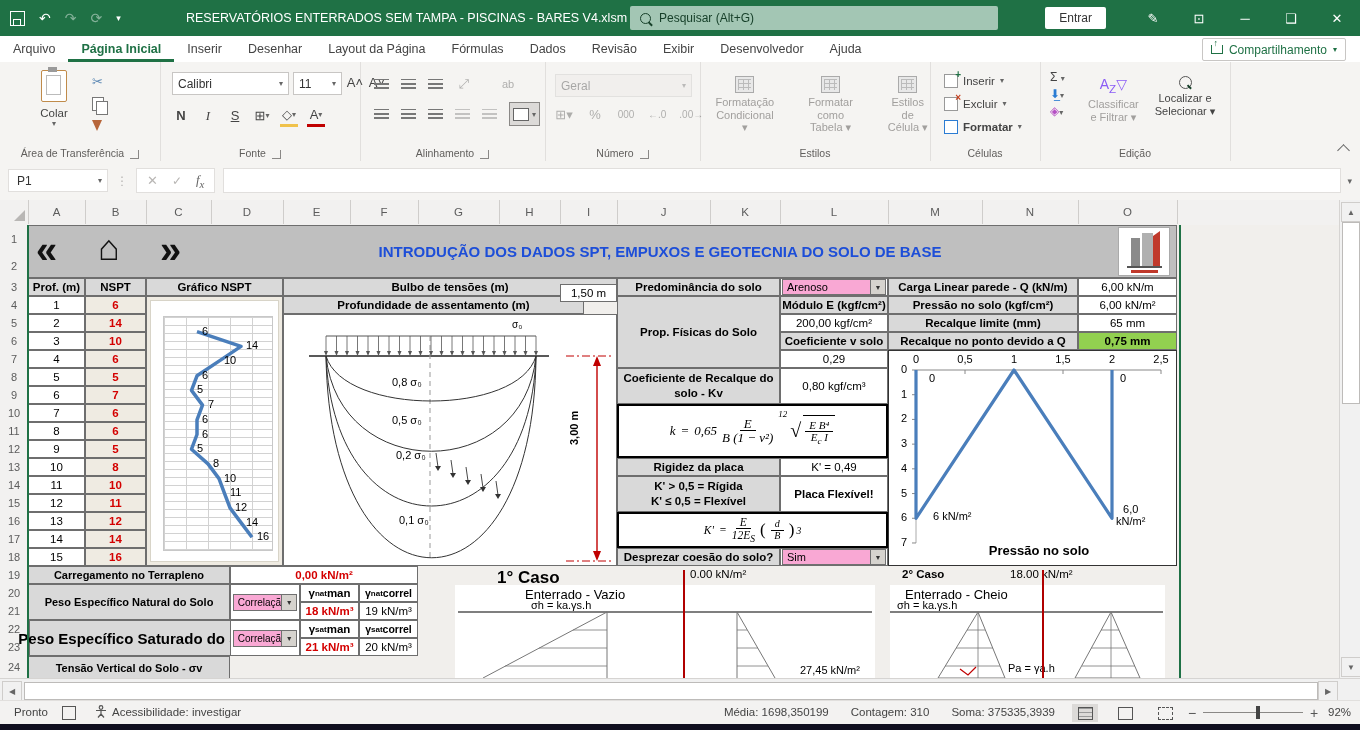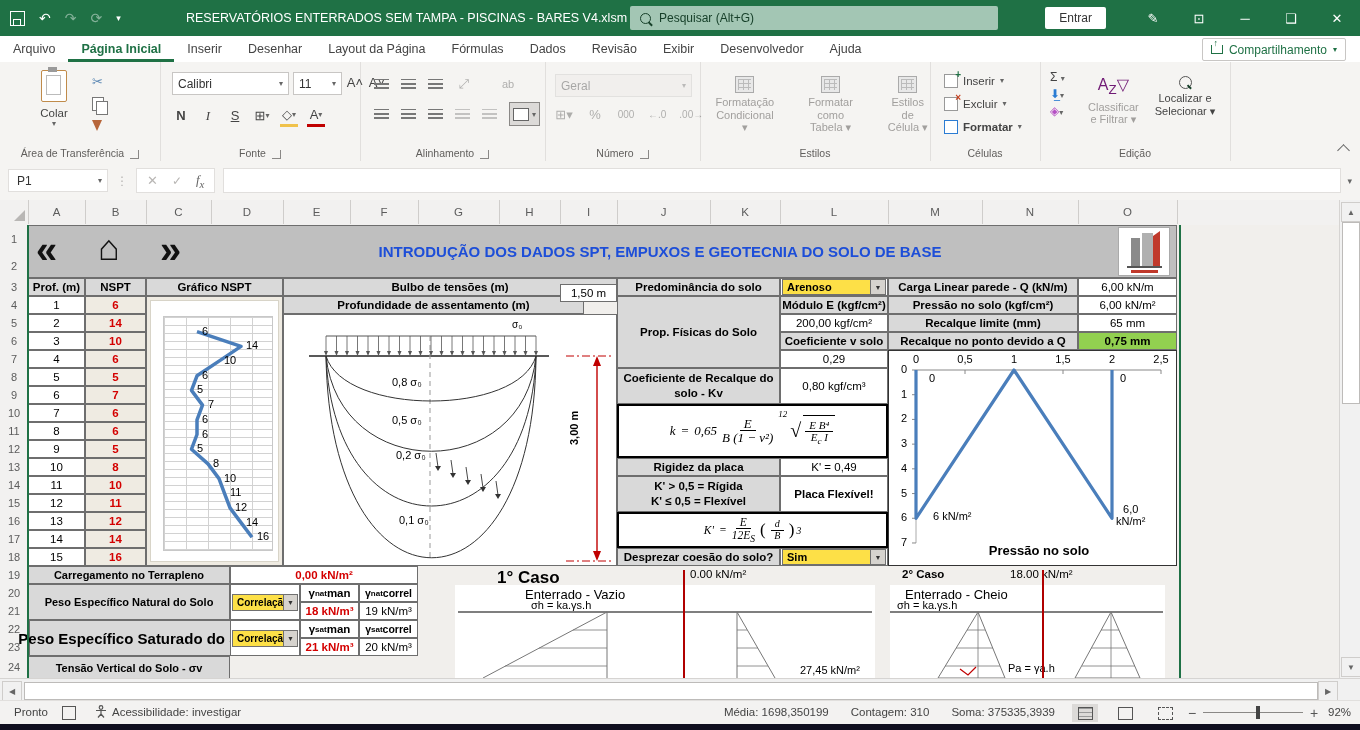--- a/index.html
+++ b/index.html
@@ -78,21 +78,21 @@
   .rowhdr{position:absolute;left:0;width:28px;display:flex;align-items:center;justify-content:center;font-size:11px;color:#5c5c5c;border-bottom:1px solid #cfcdcb;border-right:1px solid #b5b3b1;background:#f2f1f0;}
   
   .grid{position:absolute;left:0;top:225px;width:1360px;height:453px;background:#f1efec;overflow:hidden;}
   .c{position:absolute;box-sizing:border-box;display:flex;align-items:center;justify-content:center;
      font-size:11.5px;color:#000;border:1px solid #6e6e6e;background:#fff;white-space:nowrap;}
   .lbl{background:#d9d9d9;font-weight:bold;}
   .band{background:#bfbfbf;}
   .red{color:#d40000;font-weight:bold;}
   .green{background:#92D050;font-weight:bold;}
   .beige{background:#efebe2;}
-  .combo{display:flex;align-items:stretch;border:1px solid #707070;background:#fde047;font-weight:bold;}
+  .combo{display:flex;align-items:stretch;border:1px solid #707070;background:#f9a8d4;}
   .combo .txt{flex:1;display:flex;align-items:center;padding-left:4px;font-size:11px;color:#000;}
   .combo .btn{width:14px;background:#d6d3ce;border-left:1px solid #707070;display:flex;align-items:center;justify-content:center;font-size:7px;color:#333;}
   .eqbox{font-family:"Liberation Serif",serif;font-style:italic;font-size:13px;display:flex;align-items:center;justify-content:center;gap:5px;}
   .frac{display:inline-flex;flex-direction:column;align-items:center;line-height:1.05;}
   .frac .nu{border-bottom:1px solid #000;padding:0 4px;}
   .rootidx{font-size:9px;align-self:flex-start;margin-top:-6px;}
   .radsign{font-size:20px;font-style:normal;margin:0 -3px 0 -2px;}
   .rad{border-top:1px solid #000;padding:1px 2px 0 2px;}
   .navic{color:#111;font-weight:bold;}
   .dimlabel{color:#c00000;font-weight:bold;font-size:11px;}
@@ -276,21 +276,21 @@
     </div>
 
     <div class="rgroup" style="left:1040px;width:190px">
       <div class="abs" style="left:10px;top:8px;display:flex;flex-direction:column;gap:3px;font-size:12px;color:#444;">
         <span>Σ <span style="font-size:8px;color:#666">▾</span></span>
         <span style="color:#2b7cd3">⬇̲<span style="font-size:8px;color:#666">▾</span></span>
         <span style="color:#b54fc4">◈<span style="font-size:8px;color:#666">▾</span></span>
       </div>
       <div class="abs" style="left:48px;top:14px;display:flex;gap:16px;">
         <span class="two-line-btn">
-          <span style="font-size:16px;color:#701a75">A<sub>Z</sub>▽</span>
+          <span style="font-size:14px;color:#8b5cf6">A<sub>Z</sub>▽</span>
           <span><span>Classificar</span><br><span>e Filtrar</span> ▾</span>
         </span>
         <span class="two-line-btn" style="color:#444">
           <span class="mag" style="border-color:#555;width:11px;height:11px"></span>
           <span><span>Localizar e</span><br><span>Selecionar</span> ▾</span>
         </span>
       </div>
       <div class="rlabel"><span>Edição</span></div>
     </div>
 

